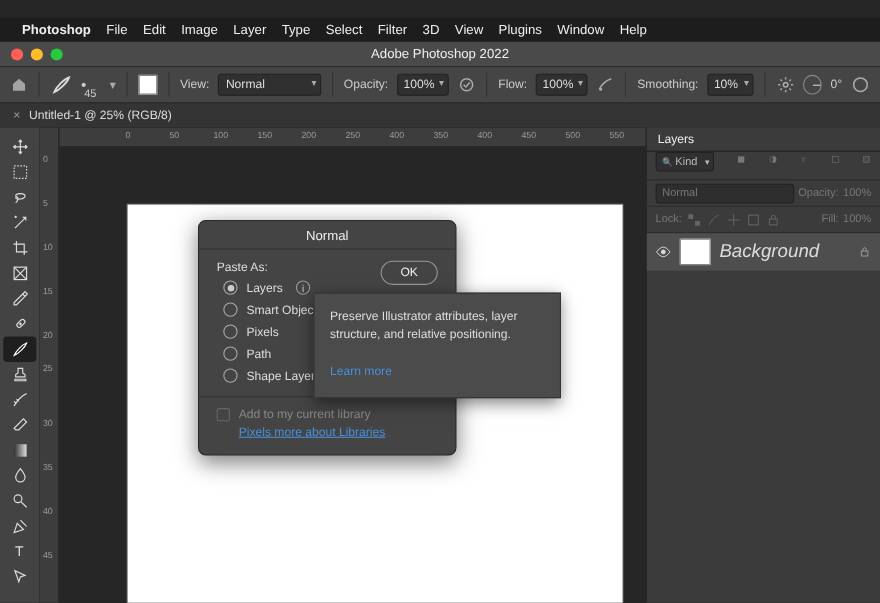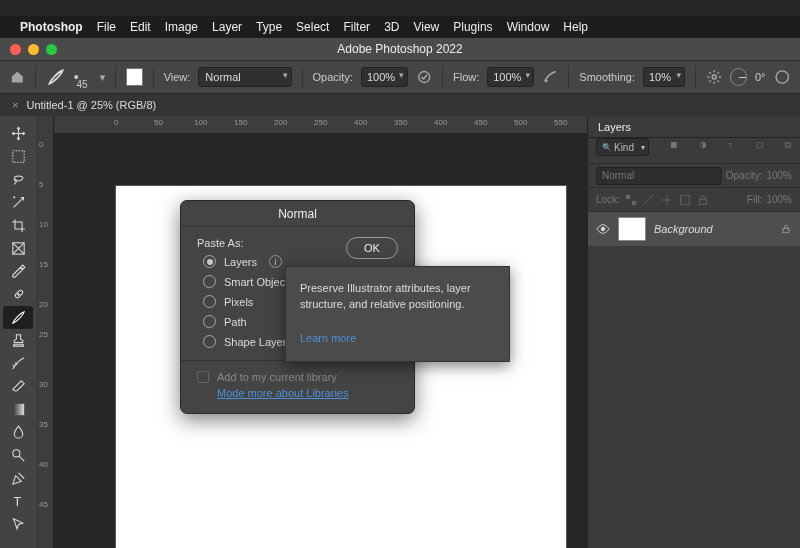--- a/index.html
+++ b/index.html
@@ -55,21 +55,21 @@
 .kindsel:before{content:"🔍";font-size:8px;margin-right:2px;opacity:.7}
 .kindsel:after{content:"▾";position:absolute;right:3px;font-size:8px}
 .fic{width:14px;height:14px;opacity:.55}
 .modrow{height:24px;display:flex;align-items:center;padding:0 8px;gap:4px;border-bottom:1px solid #2c2c2c;color:#777;font-size:10px}
 .modsel{flex:1;height:18px;background:#2e2e2e;border:1px solid #222;border-radius:3px;color:#777;display:flex;align-items:center;padding:0 5px;font-size:10px}
 .lockrow{height:24px;display:flex;align-items:center;padding:0 8px;gap:4px;border-bottom:1px solid #2c2c2c;color:#777;font-size:10px}
 .lic{width:14px;height:14px;opacity:.45}
 .layerrow{height:34px;display:flex;align-items:center;padding:0 8px;gap:8px;background:#4e4e4e}
 .eye{width:14px;height:14px}
 .thumb{width:28px;height:24px;background:#fff;border:1px solid #888}
-.layname{flex:1;font-size:11px;font-style:italic;color:#ddd}
+.layname{flex:1;font-size:17px;font-style:italic;color:#ddd}
 .locki{width:12px;height:12px;opacity:.7}
 
 .pastedlg{position:absolute;left:180px;top:200px;width:235px;background:#444;border:1px solid #2a2a2a;border-radius:7px;box-shadow:0 6px 20px rgba(0,0,0,.5)}
 .dlgtitle{height:26px;display:flex;align-items:center;justify-content:center;color:#eee;font-size:12px;border-bottom:1px solid #333}
 .dlgbody{padding:10px 16px 14px;position:relative}
 .section{color:#ddd;font-size:11px;margin-bottom:6px}
 .radios{display:flex;flex-direction:column;gap:7px;margin-left:6px}
 .radio{display:flex;align-items:center;gap:8px;color:#ddd;font-size:11px}
 .rbtn{width:13px;height:13px;border:1.5px solid #aaa;border-radius:50%;display:flex;align-items:center;justify-content:center}
 .rbtn.on:after{content:"";width:6px;height:6px;background:#ccc;border-radius:50%}
@@ -391,21 +391,21 @@
           <span class="rbtn"></span>
           <span>Shape Layer</span>
         </div>
     </div>
     <div class="dlghr"></div>
     <div class="libsec">
       <label class="chk">
           <span class="chkbox"></span>
           <span>Add to my current library</span>
         </label>
-      <a class="liblink">Mode more about Libraries</a>
+      <a class="liblink">Pixels more about Libraries</a>
     </div>
   </div>
 </div>
 
 <div class="tooltip">
   <div>Preserve Illustrator attributes, layer structure, and relative positioning.</div>
   <a class="tiplearn">Learn more</a>
 </div>
 
 </body></html>

